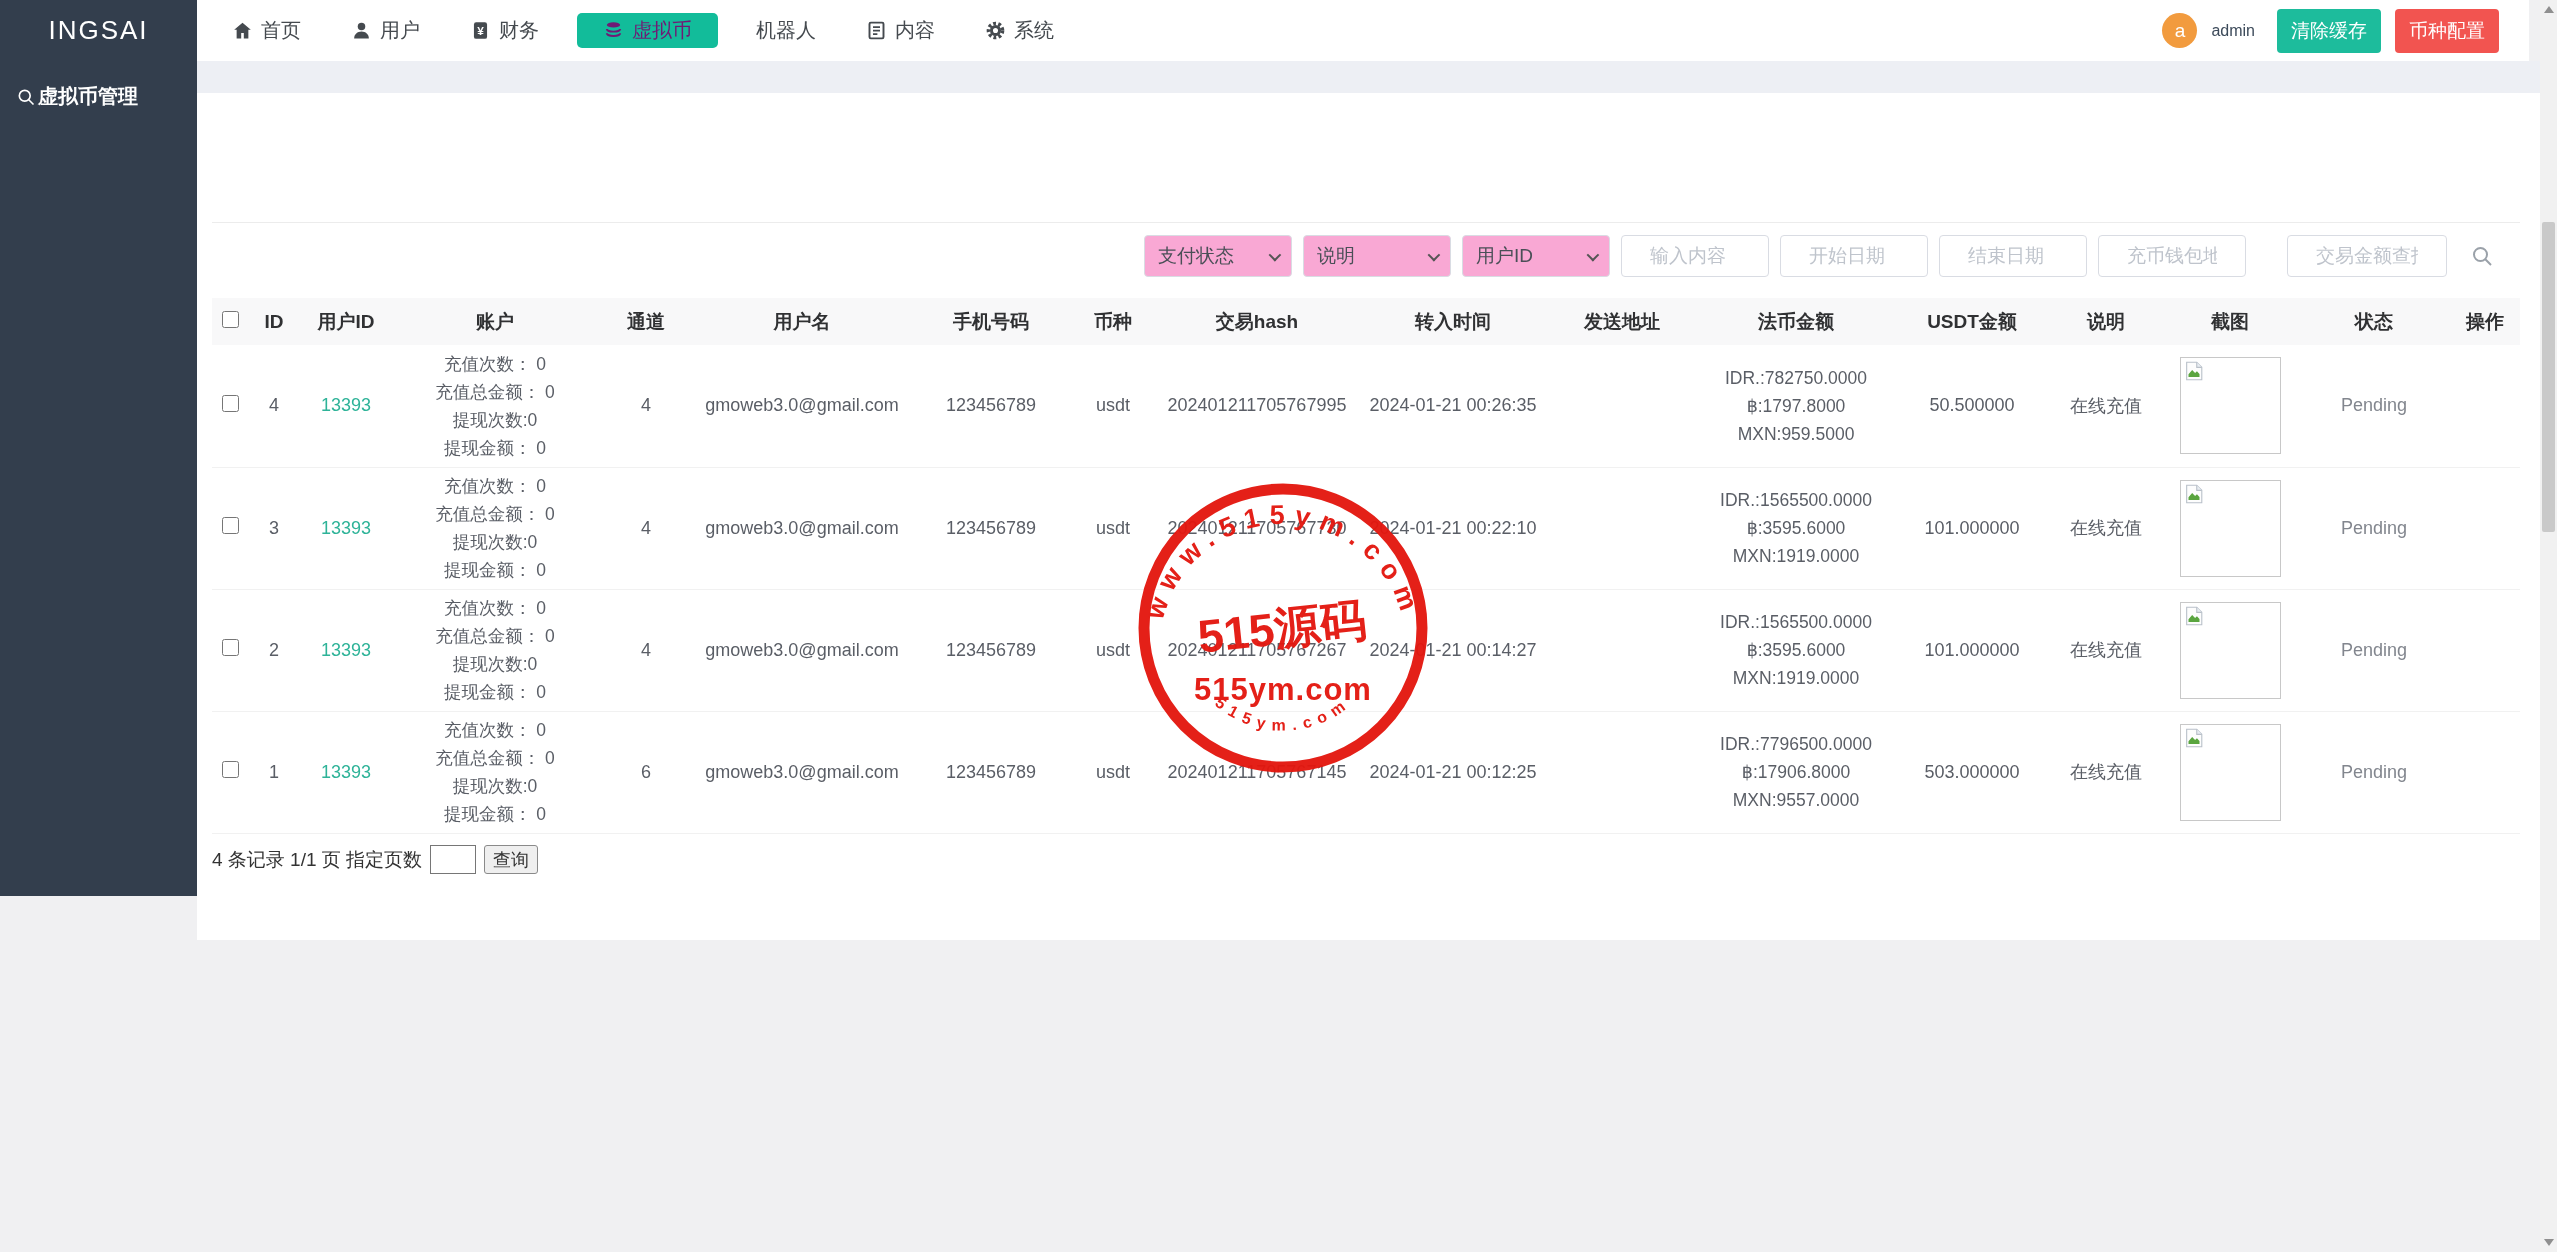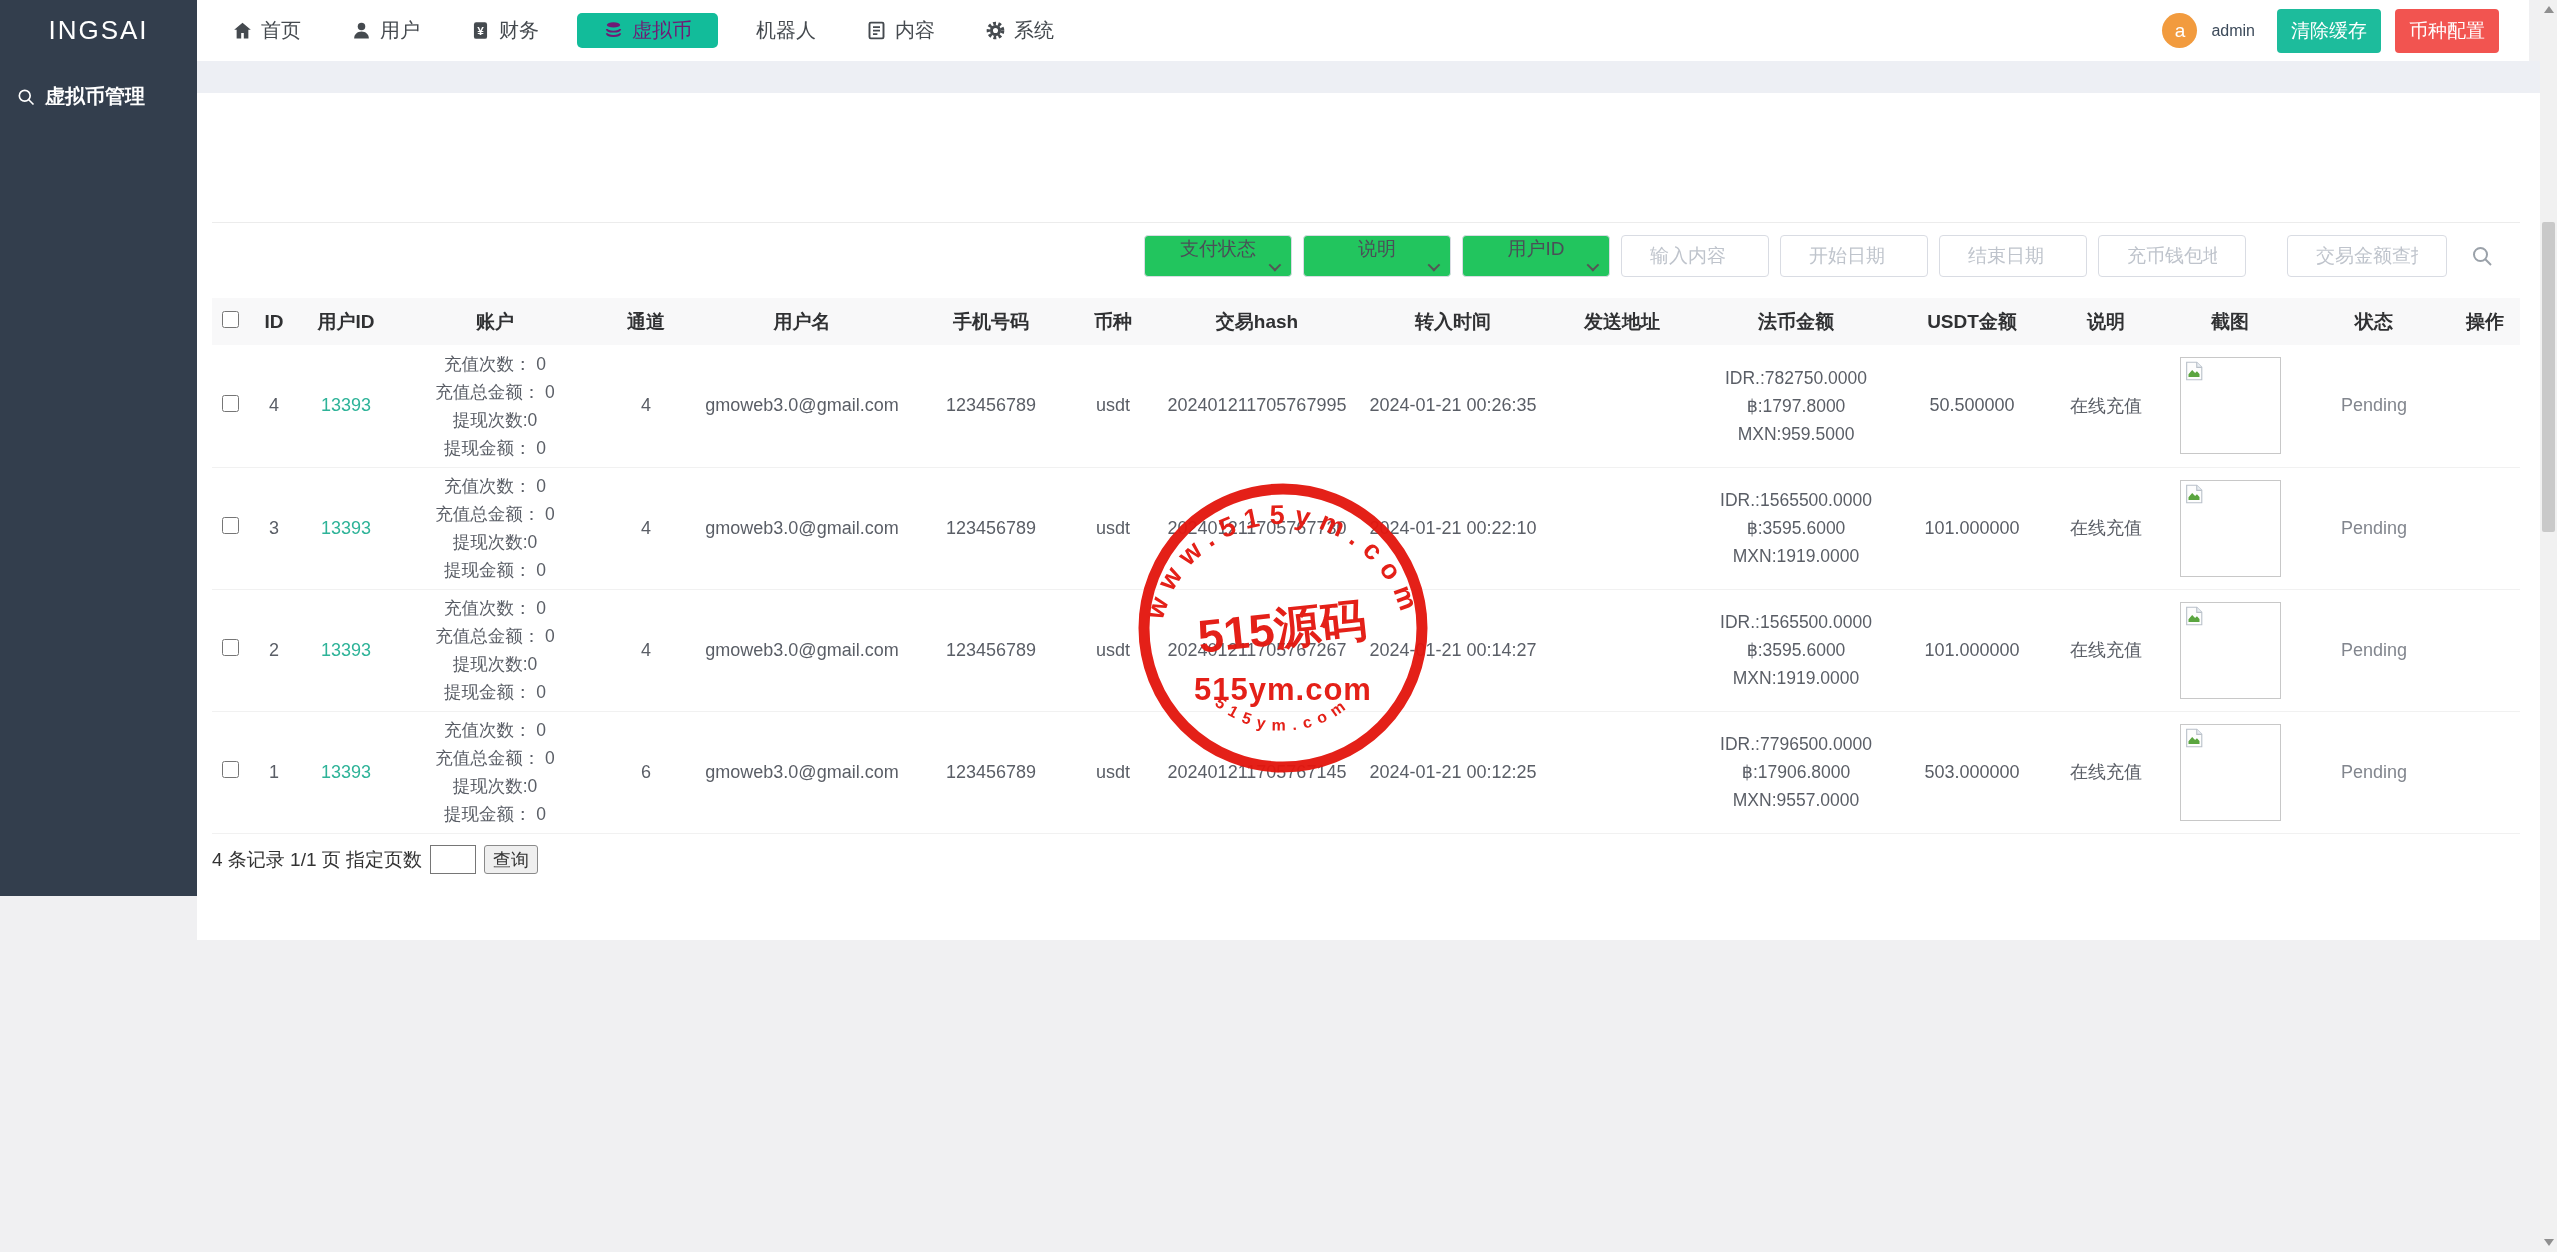--- a/index.html
+++ b/index.html
@@ -7,21 +7,21 @@
   body {
     font-family: "Liberation Sans", "DejaVu Sans", sans-serif;
     background: #f0f0f2;
     position: relative;
     overflow: hidden;
     color: #333;
   }
   
   .sidebar { position:absolute; left:0; top:0; width:197px; height:896px; background:#333e4d; z-index:6; }
   .logo { height:61px; display:flex; align-items:center; justify-content:center; color:#fff; font-size:26px; letter-spacing:2px; font-weight:500; }
-  .side-section { display:flex; align-items:center; gap:9px; padding:22px 10px 14px 16px; color:#fff; font-weight:bold; font-size:20px; }
+  .side-section { display:flex; align-items:center; gap:2px; padding:22px 10px 14px 16px; color:#fff; font-weight:bold; font-size:20px; }
   .side-section svg { width:20px; height:20px; stroke:#fff; }
   .side-item { height:44px; line-height:44px; padding-left:36px; color:#ccd3da; font-size:19px; cursor:pointer; }
   .side-item.active { background:#2a3442; color:#fff; }
   
   .header { position:absolute; left:186px; top:0; width:2343px; height:61px; background:#fff; display:flex; align-items:center; z-index:5; }
   .tabs { display:flex; align-items:center; gap:26px; margin-left:34px; height:100%; }
   .tab { display:flex; align-items:center; gap:8px; color:#454a4f; font-size:20px; padding:10px 12px; border-radius:5px; cursor:pointer; }
   .tab .tico { width:21px; height:21px; display:inline-flex; }
   .tab .tico svg { width:21px; height:21px; fill:currentColor; }
   .tab.active { background:#12bc9a; color:#701a75; padding:4px 26px; }
@@ -30,21 +30,21 @@
   .uname { color:#3c4a5a; font-size:16px; margin-right:8px; }
   .hbtn { border:none; color:#fff; font-size:19px; padding:9px 14px; border-radius:4px; cursor:pointer; font-family:inherit; }
   .hbtn.green { background:#1dbc9c; }
   .hbtn.red { background:#f25450; }
   
   .band { position:absolute; left:197px; top:61px; width:2343px; height:32px; background:#edeff4; }
   .content { position:absolute; left:197px; top:93px; width:2343px; height:847px; background:#fff; z-index:2; }
   .toolbar-divider { position:absolute; top:129px; left:15px; right:20px; border-top:1px solid #ececec; }
   
   .filters { position:absolute; top:142px; right:40px; display:flex; align-items:center; gap:11px; height:42px; }
-  .fselect { width:148px; height:42px; border:1px solid #d9dce3; border-radius:4px; display:flex; align-items:center; padding:0 13px; font-size:19px; color:#4a4f57; cursor:pointer; background:#22c55e;flex-direction:column; }
+  .fselect { width:148px; height:42px; border:1px solid #d9dce3; border-radius:4px; display:flex; align-items:center; padding:0 13px; font-size:19px; color:#4a4f57; cursor:pointer; background:#f9a8d4; }
   .fselect .chev { margin-left:auto; border:solid #555; border-width:0 2px 2px 0; padding:3.5px; transform:rotate(45deg) translateY(-2px); }
   .finput { width:148px; height:42px; border:1px solid #d9dce3; border-radius:4px; padding:0 28px; font-size:19px; color:#4a4f57; font-family:inherit; outline:none; }
   .finput::placeholder { color:#bfc4cc; }
   .finput.amount { width:160px; margin-left:30px; }
   .searchbtn { width:36px; height:36px; border:none; background:transparent; cursor:pointer; display:flex; align-items:center; justify-content:center; margin-left:6px; }
   .searchbtn svg { width:24px; height:24px; stroke:#9aa1a9; fill:none; stroke-width:2; }
   
   .tablewrap { position:absolute; top:205px; left:15px; right:20px; }
   table { width:100%; border-collapse:collapse; table-layout:fixed; }
   thead th { background:#f8f8f9; height:47px; font-size:19px; color:#303133; font-weight:bold; text-align:center; }

